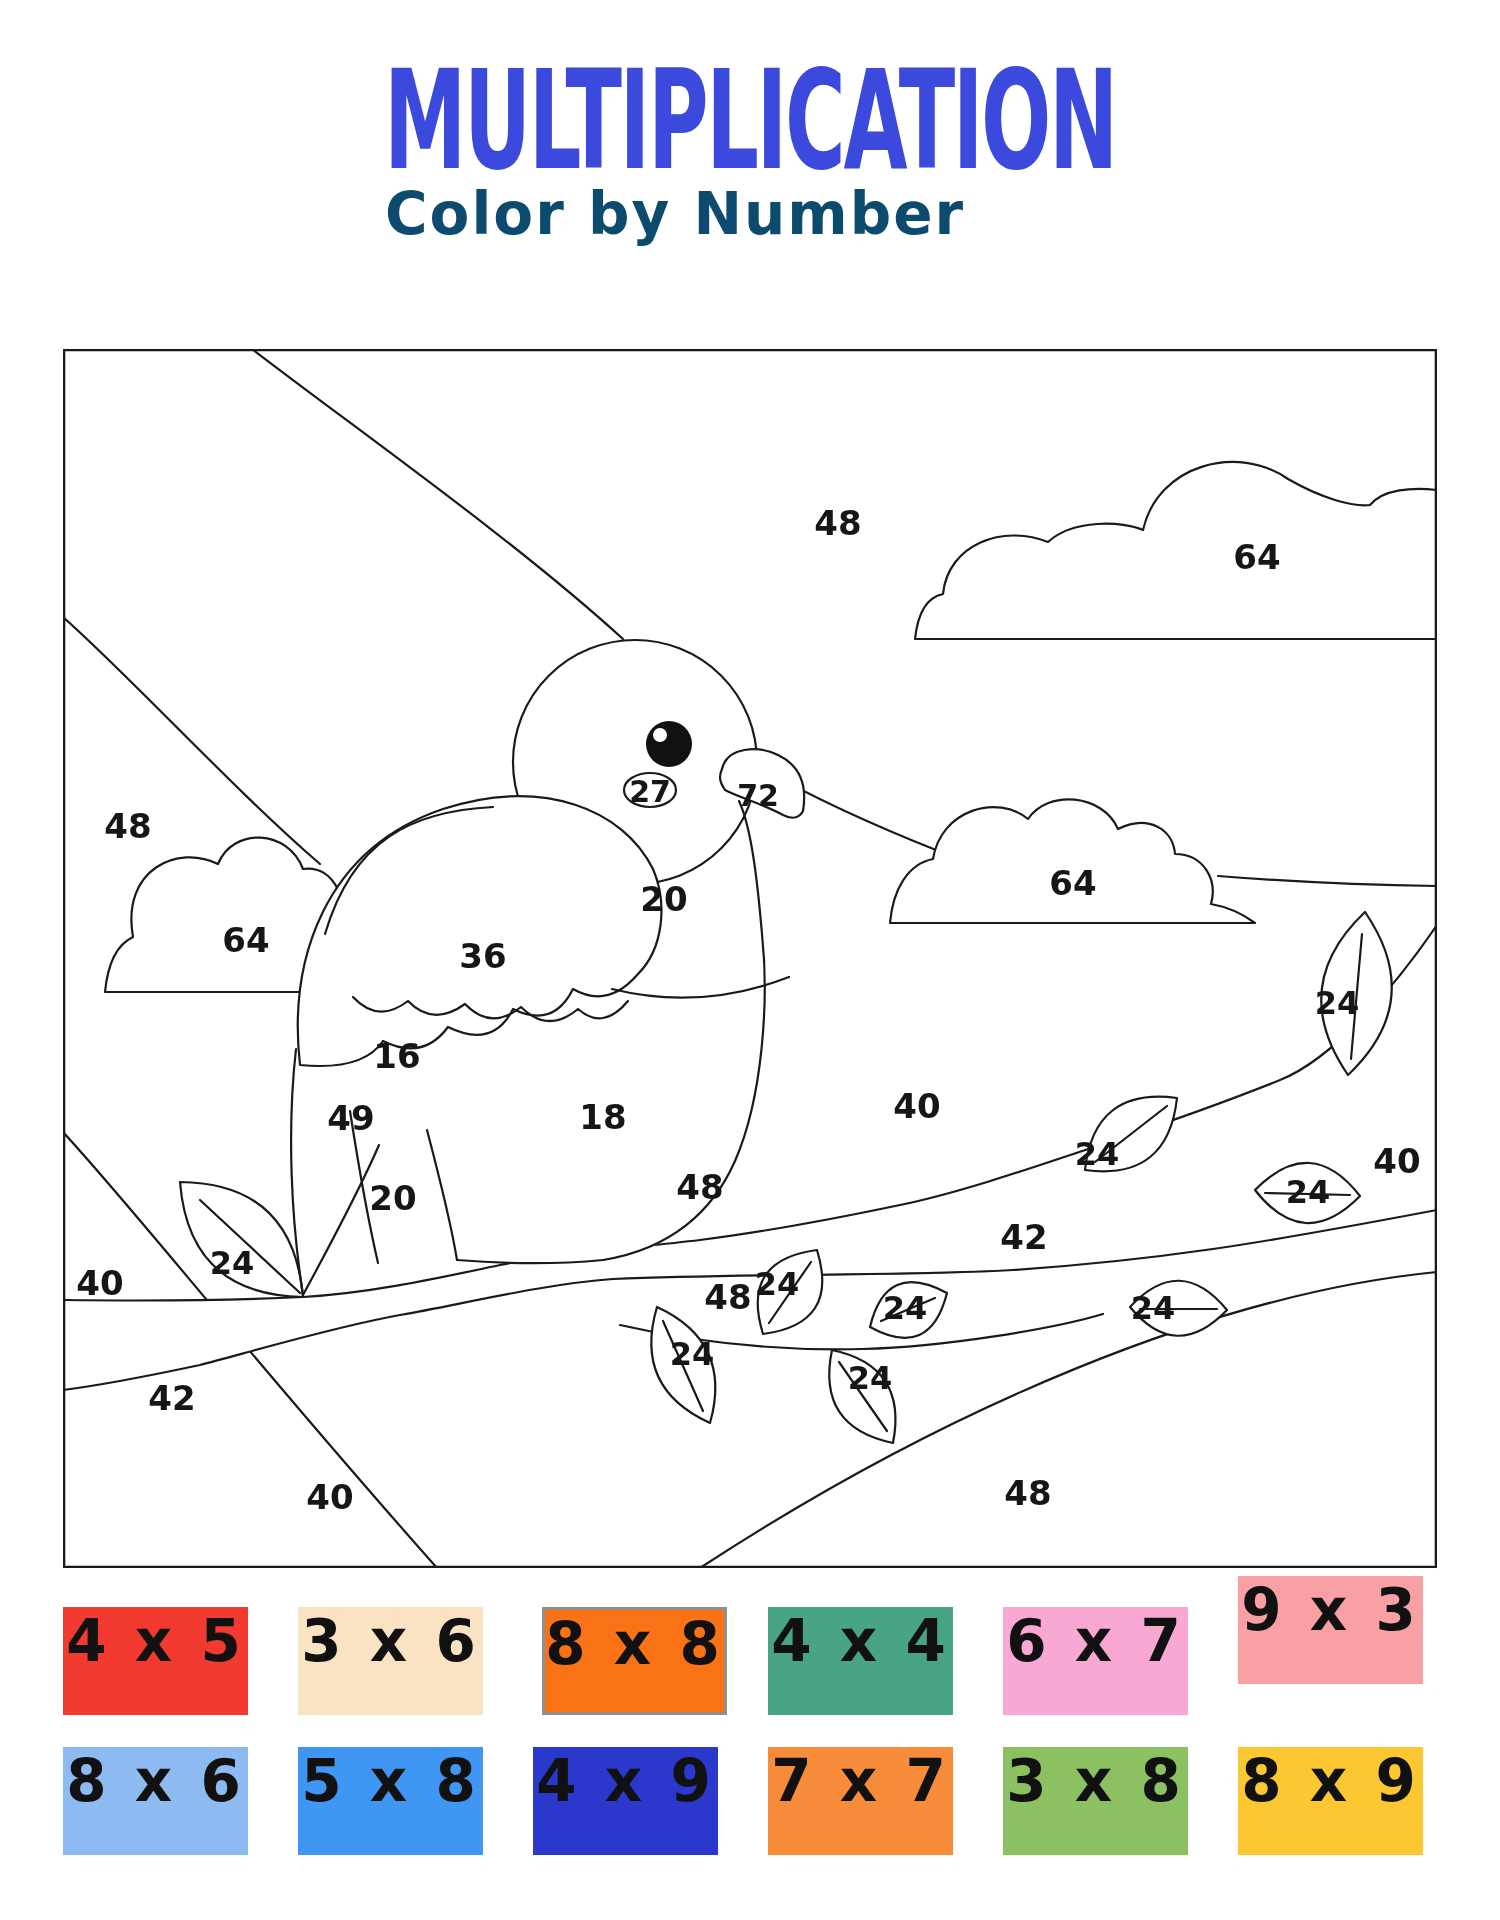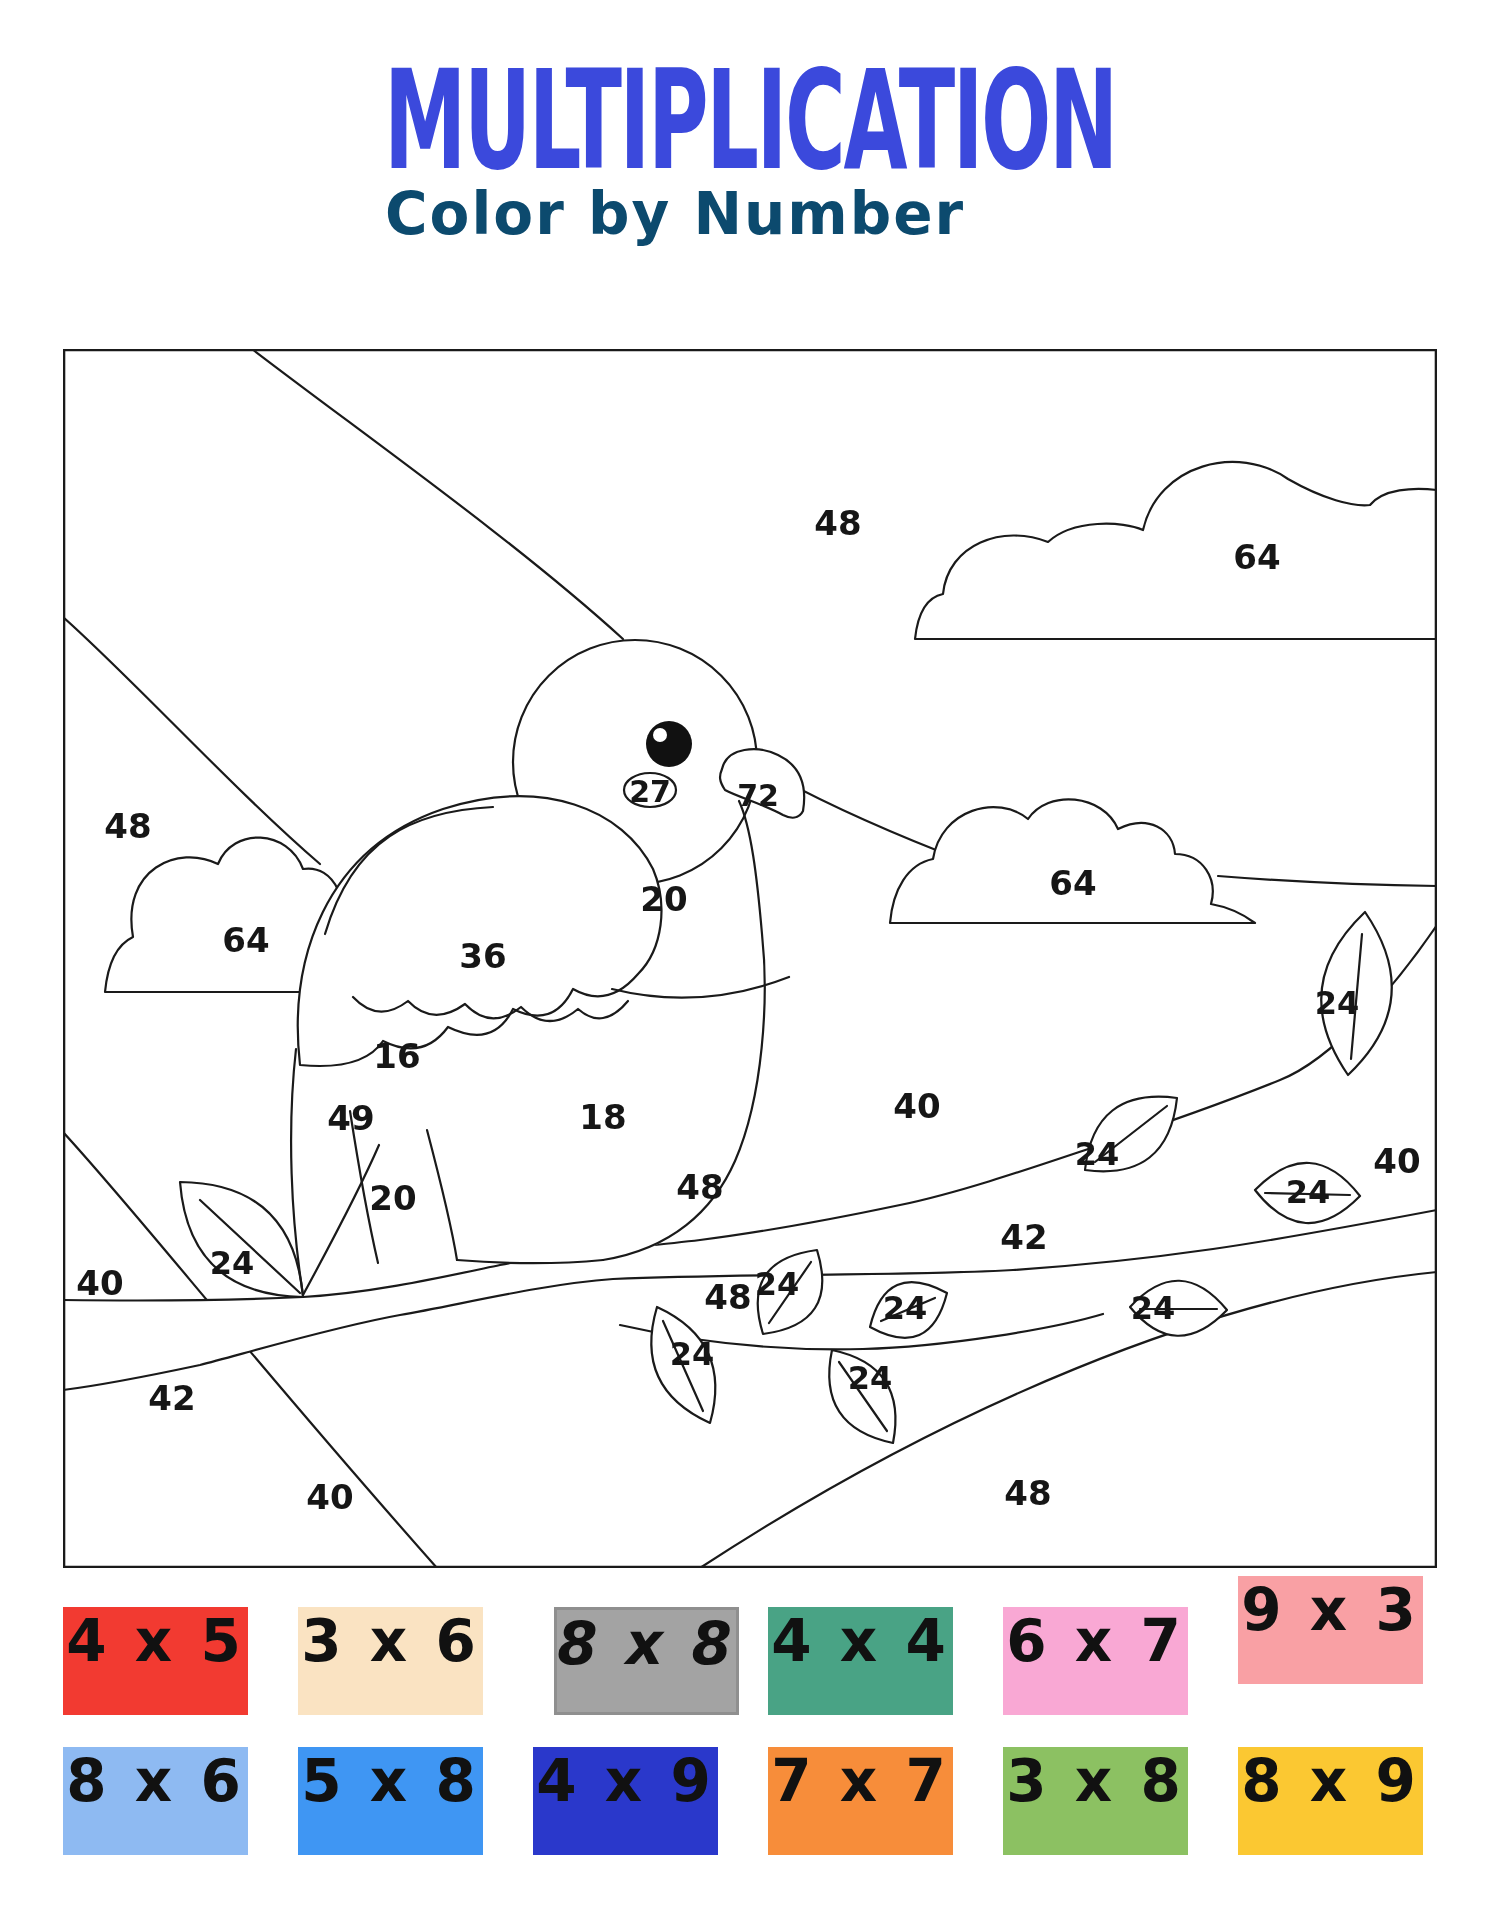--- a/index.html
+++ b/index.html
@@ -120,21 +120,21 @@
     </g>
   </svg>
 
   <div id="legend">
       <div class="legend-box" style="left: 63px; top: 1607px; background: rgb(242, 58, 49);">
         <span>4 x 5</span>
       </div>
       <div class="legend-box" style="left: 298px; top: 1607px; background: rgb(250, 227, 194);">
         <span>3 x 6</span>
       </div>
-      <div class="legend-box" style="left: 554px; top: 1607px; background: #a3a3a3; border: 3px solid rgb(143, 143, 143); font-style: italic;">
+      <div class="legend-box" style="left: 542px; top: 1607px; background: #f97316; border: 3px solid rgb(143, 143, 143);">
         <span>8 x 8</span>
       </div>
       <div class="legend-box" style="left: 768px; top: 1607px; background: rgb(73, 163, 133);">
         <span>4 x 4</span>
       </div>
       <div class="legend-box" style="left: 1003px; top: 1607px; background: #f9a8d4;">
         <span>6 x 7</span>
       </div>
       <div class="legend-box" style="left: 1238px; top: 1576px; background: rgb(249, 160, 164);">
         <span>9 x 3</span>

